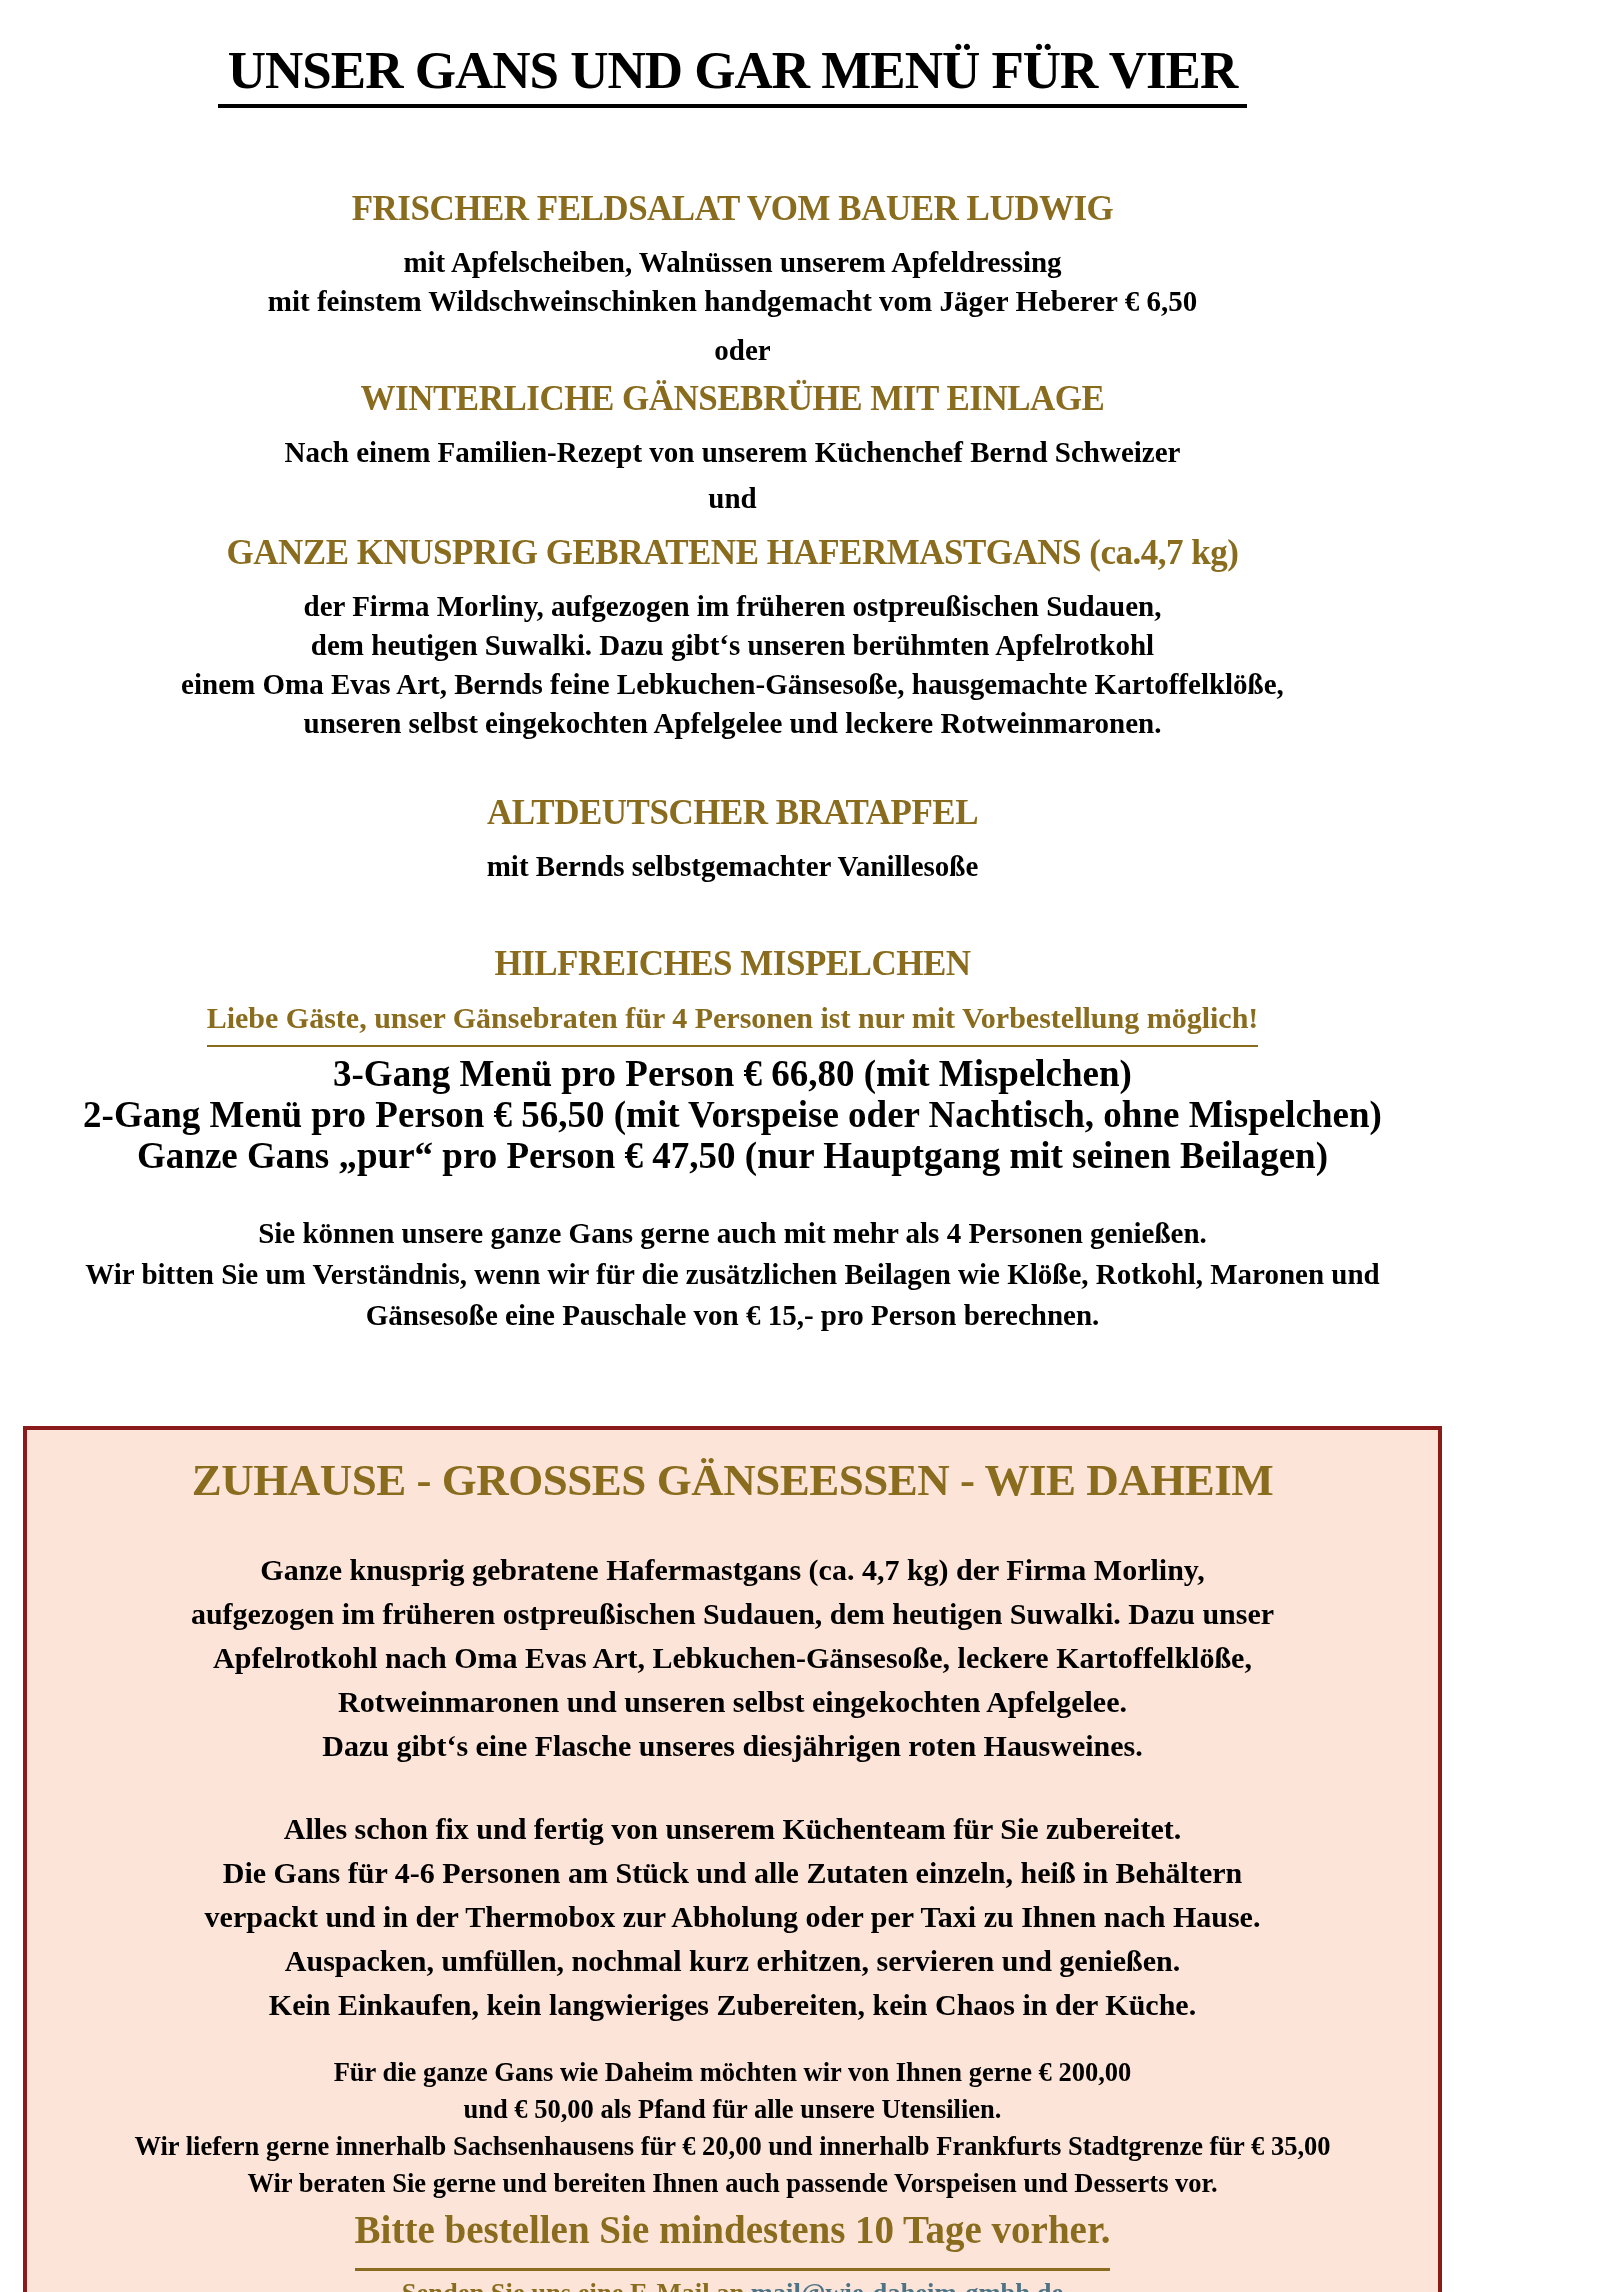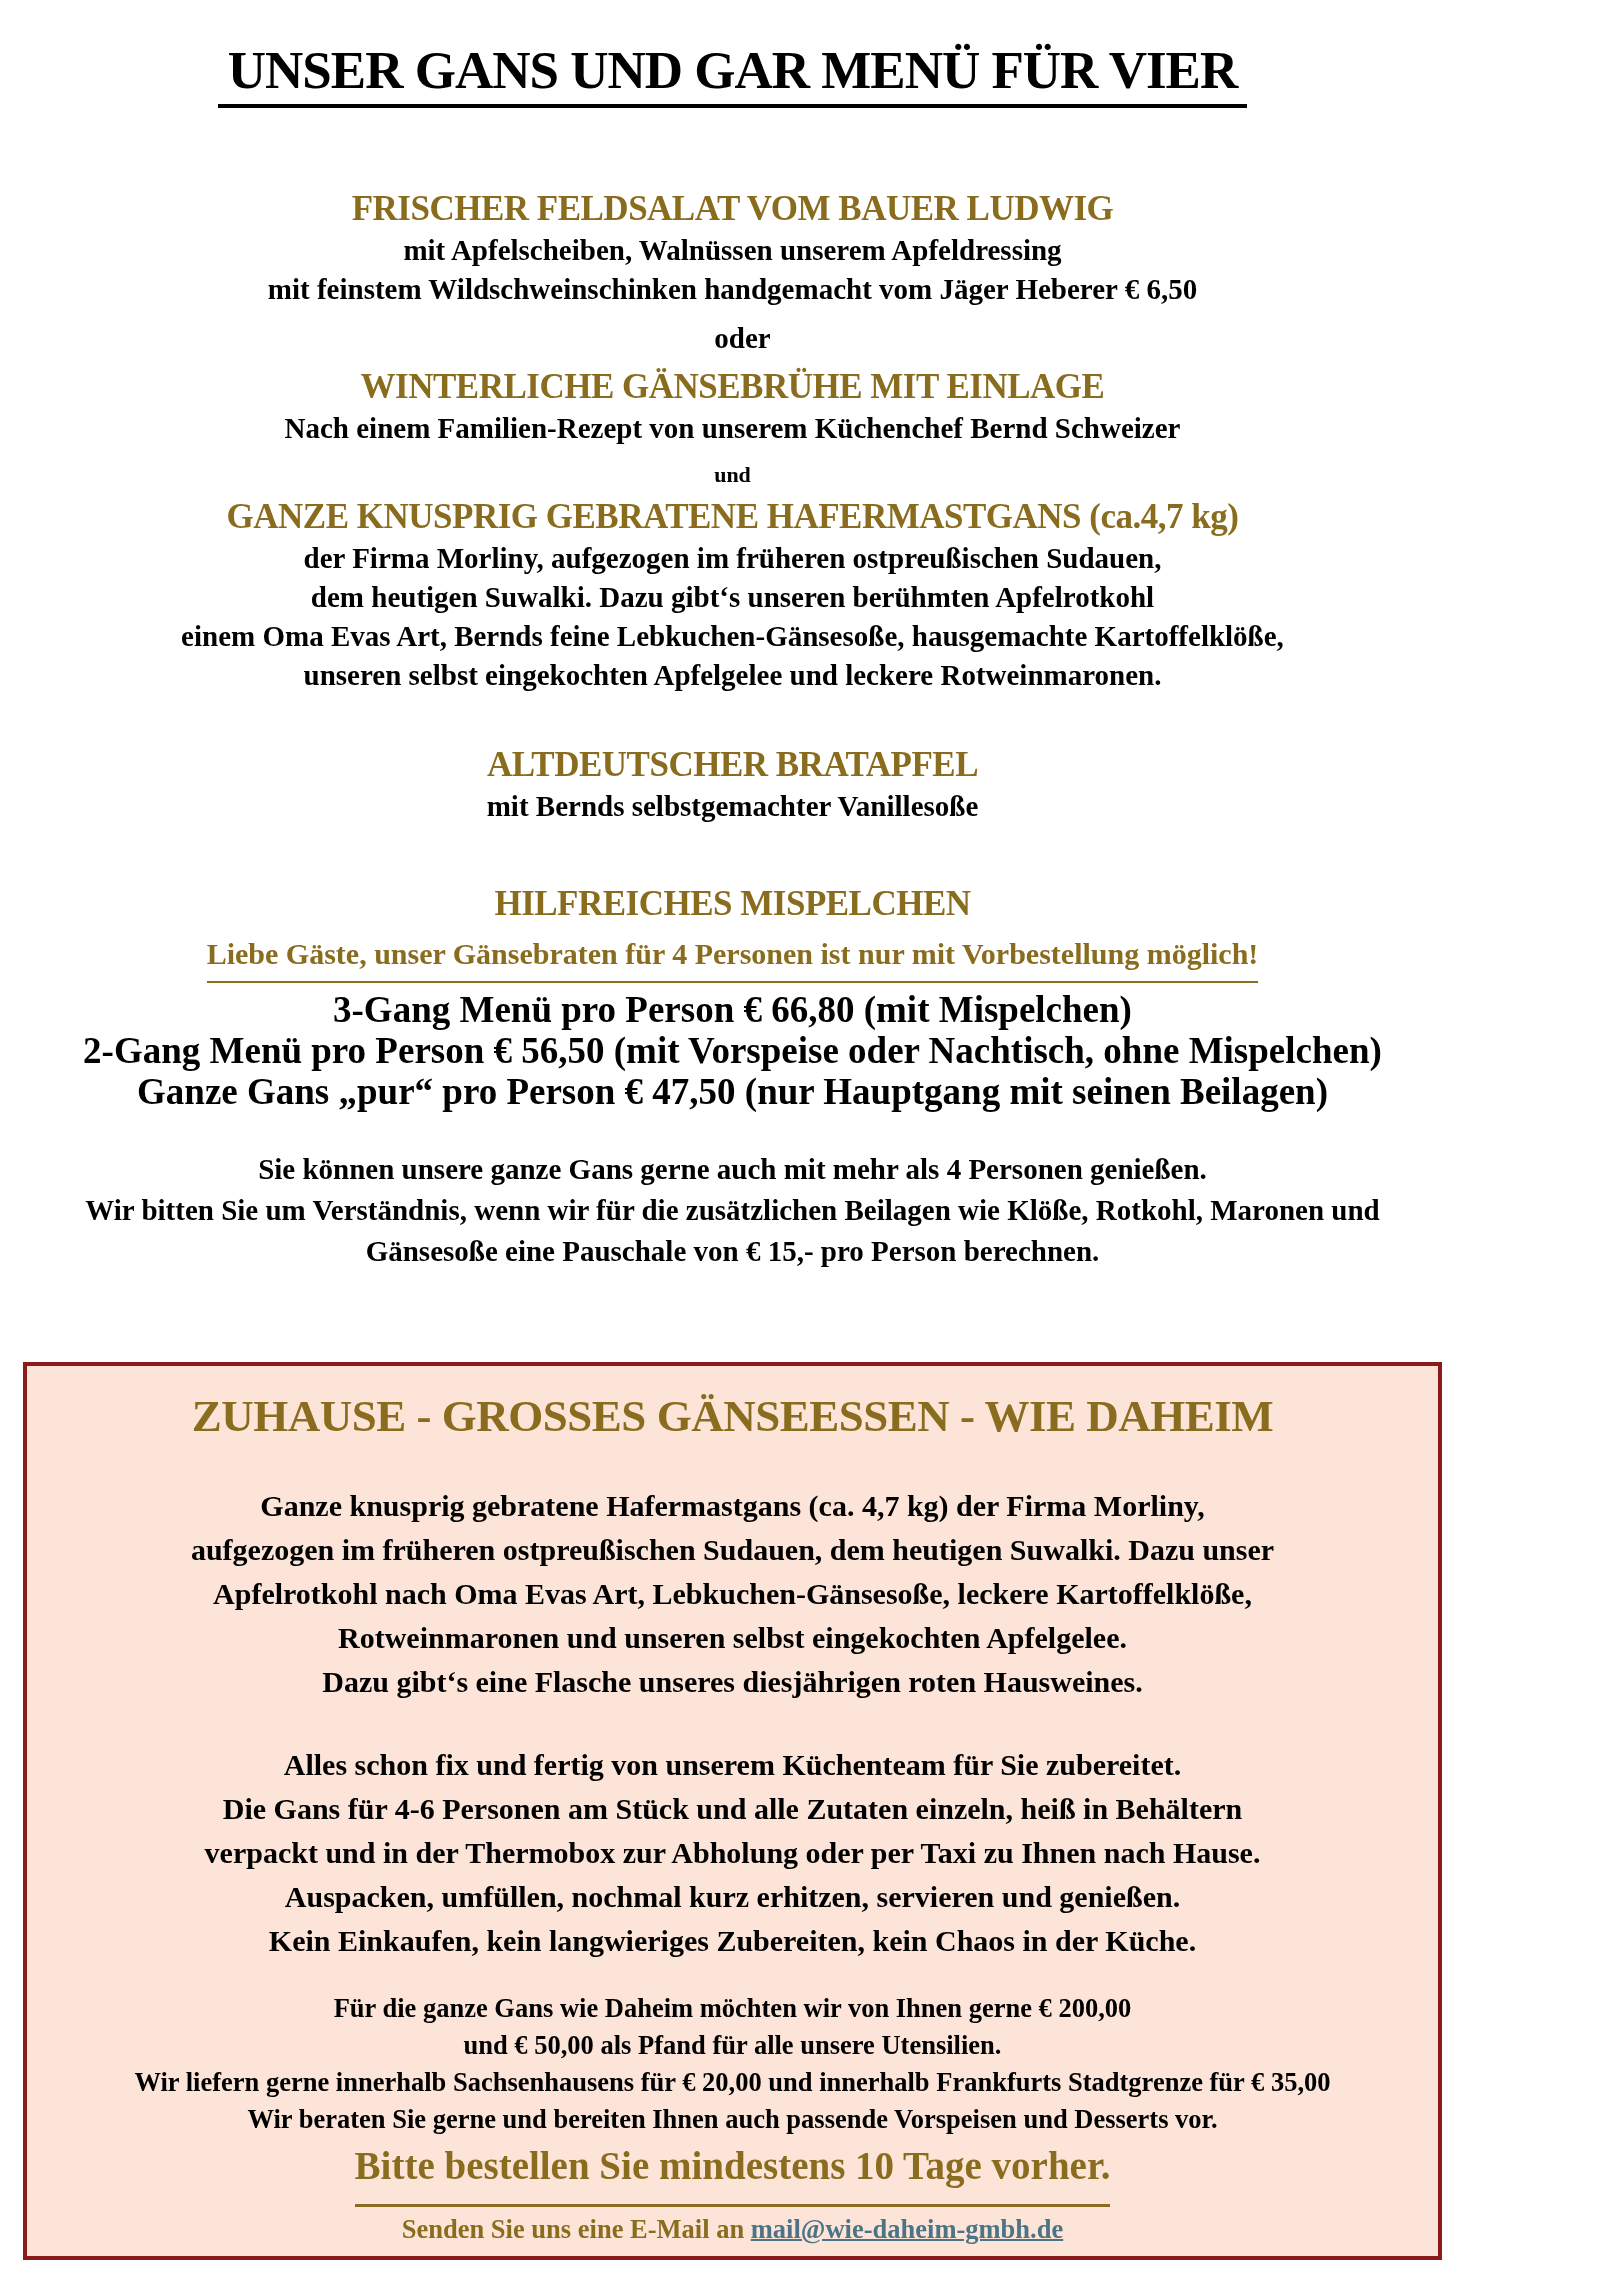--- a/index.html
+++ b/index.html
@@ -27,30 +27,30 @@
     letter-spacing:-1px;
     border-bottom:4.9px solid var(--black);
     padding:0 9.8px 3.9px 9.8px;
     margin:0;
   }
   
   .h-gold{
     color:var(--gold);
     font-size:35px;line-height:45px;
     letter-spacing:-0.5px;
-    margin:0;
+    margin:12px;
   }
   .starter-h{margin-top:78px;}
   .soup-h{margin-top:5.9px;}
   .dessert-h{margin-top:47px;}
   .digestif-h{margin-top:55px;}
   
   .body-line{font-size:29px;line-height:39px;}
   .sep{font-size:29px;line-height:39px;margin-top:9.8px;margin-bottom:5.9px;padding-left:20px;}
-  .sep2{font-size:22px;line-height:39px;margin-top:7.8px;}
+  .sep2{font-size:29px;line-height:39px;margin-top:7.8px;}
   
   .notice-wrap{margin-top:7.8px;}
   .notice{
     display:inline-block;
     color:var(--gold);
     font-size:30px;line-height:39px;
     border-bottom:2.9px solid var(--gold);
     padding-bottom:8px;
   }
   .price-line{font-size:37px;line-height:41px;}

